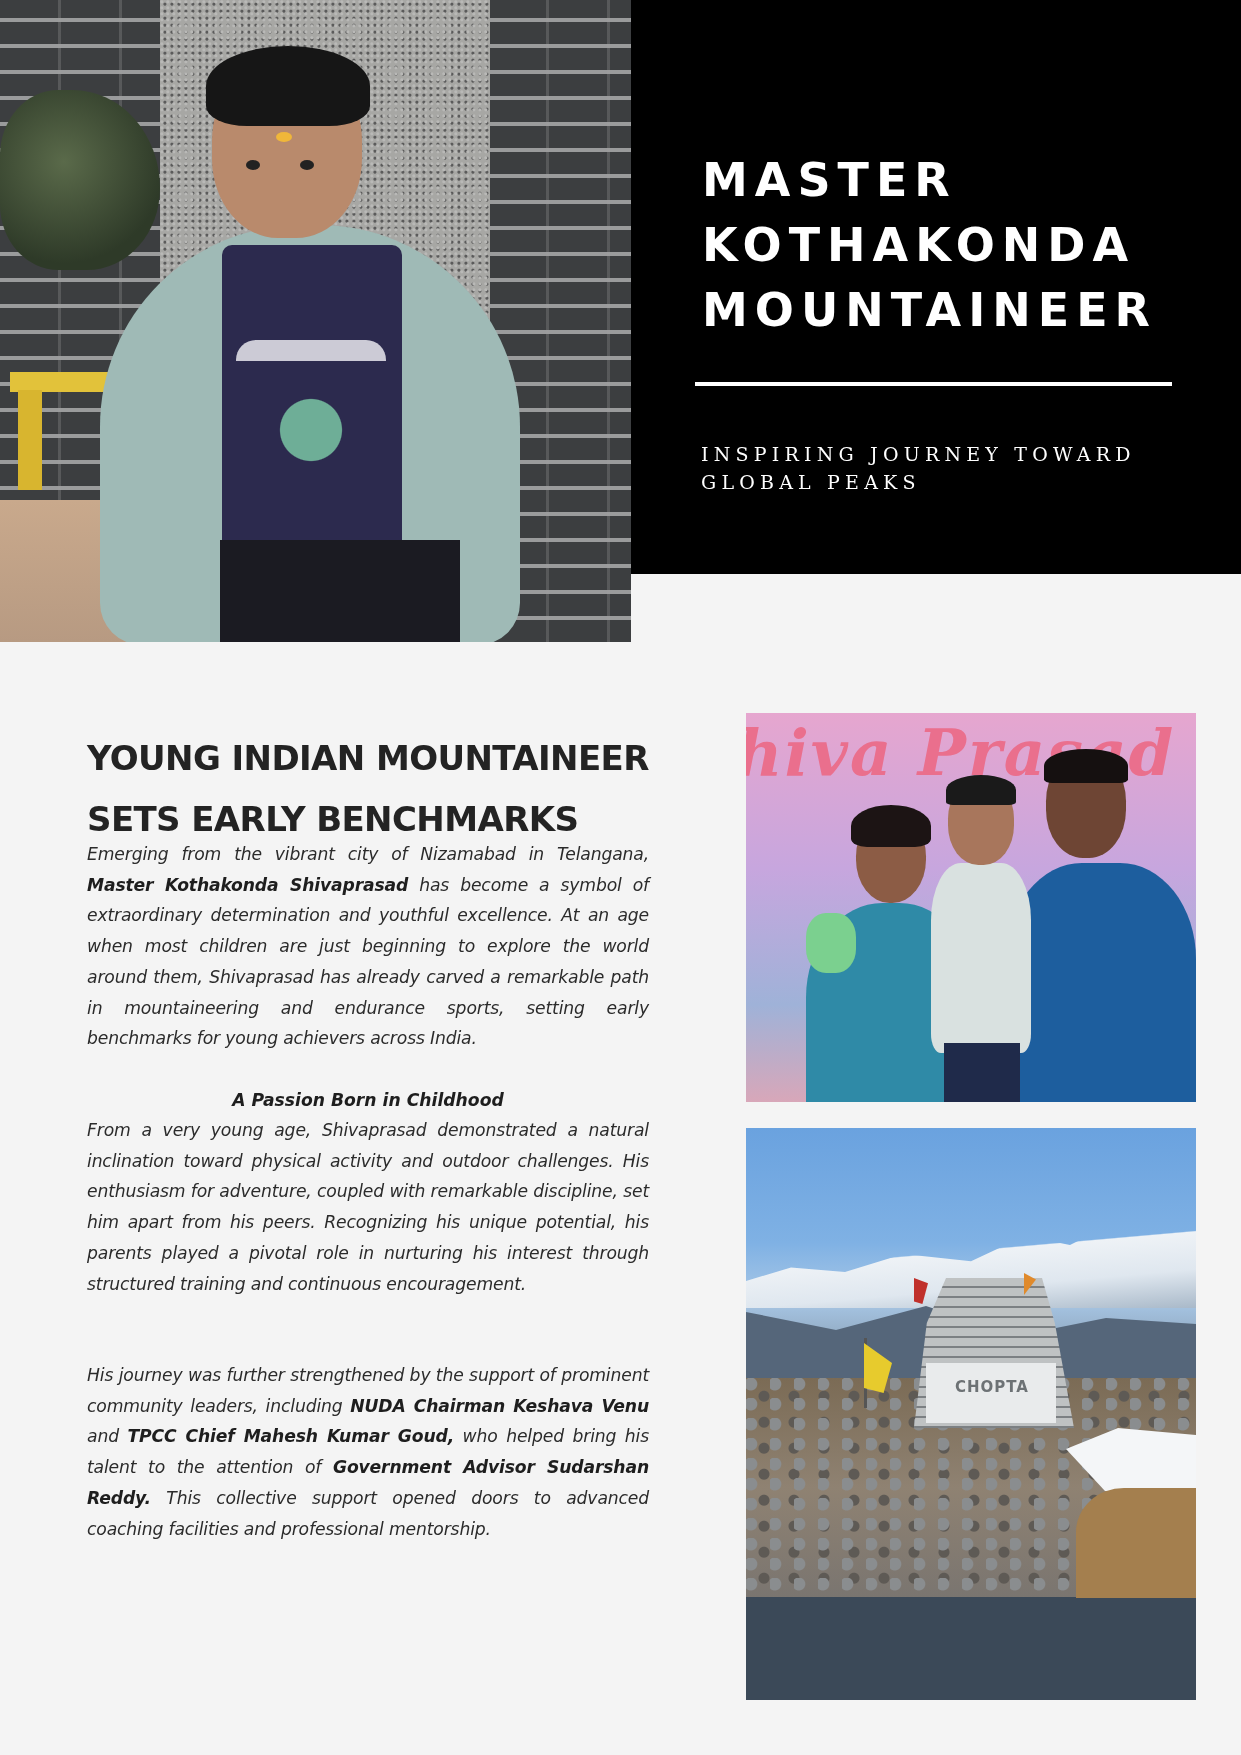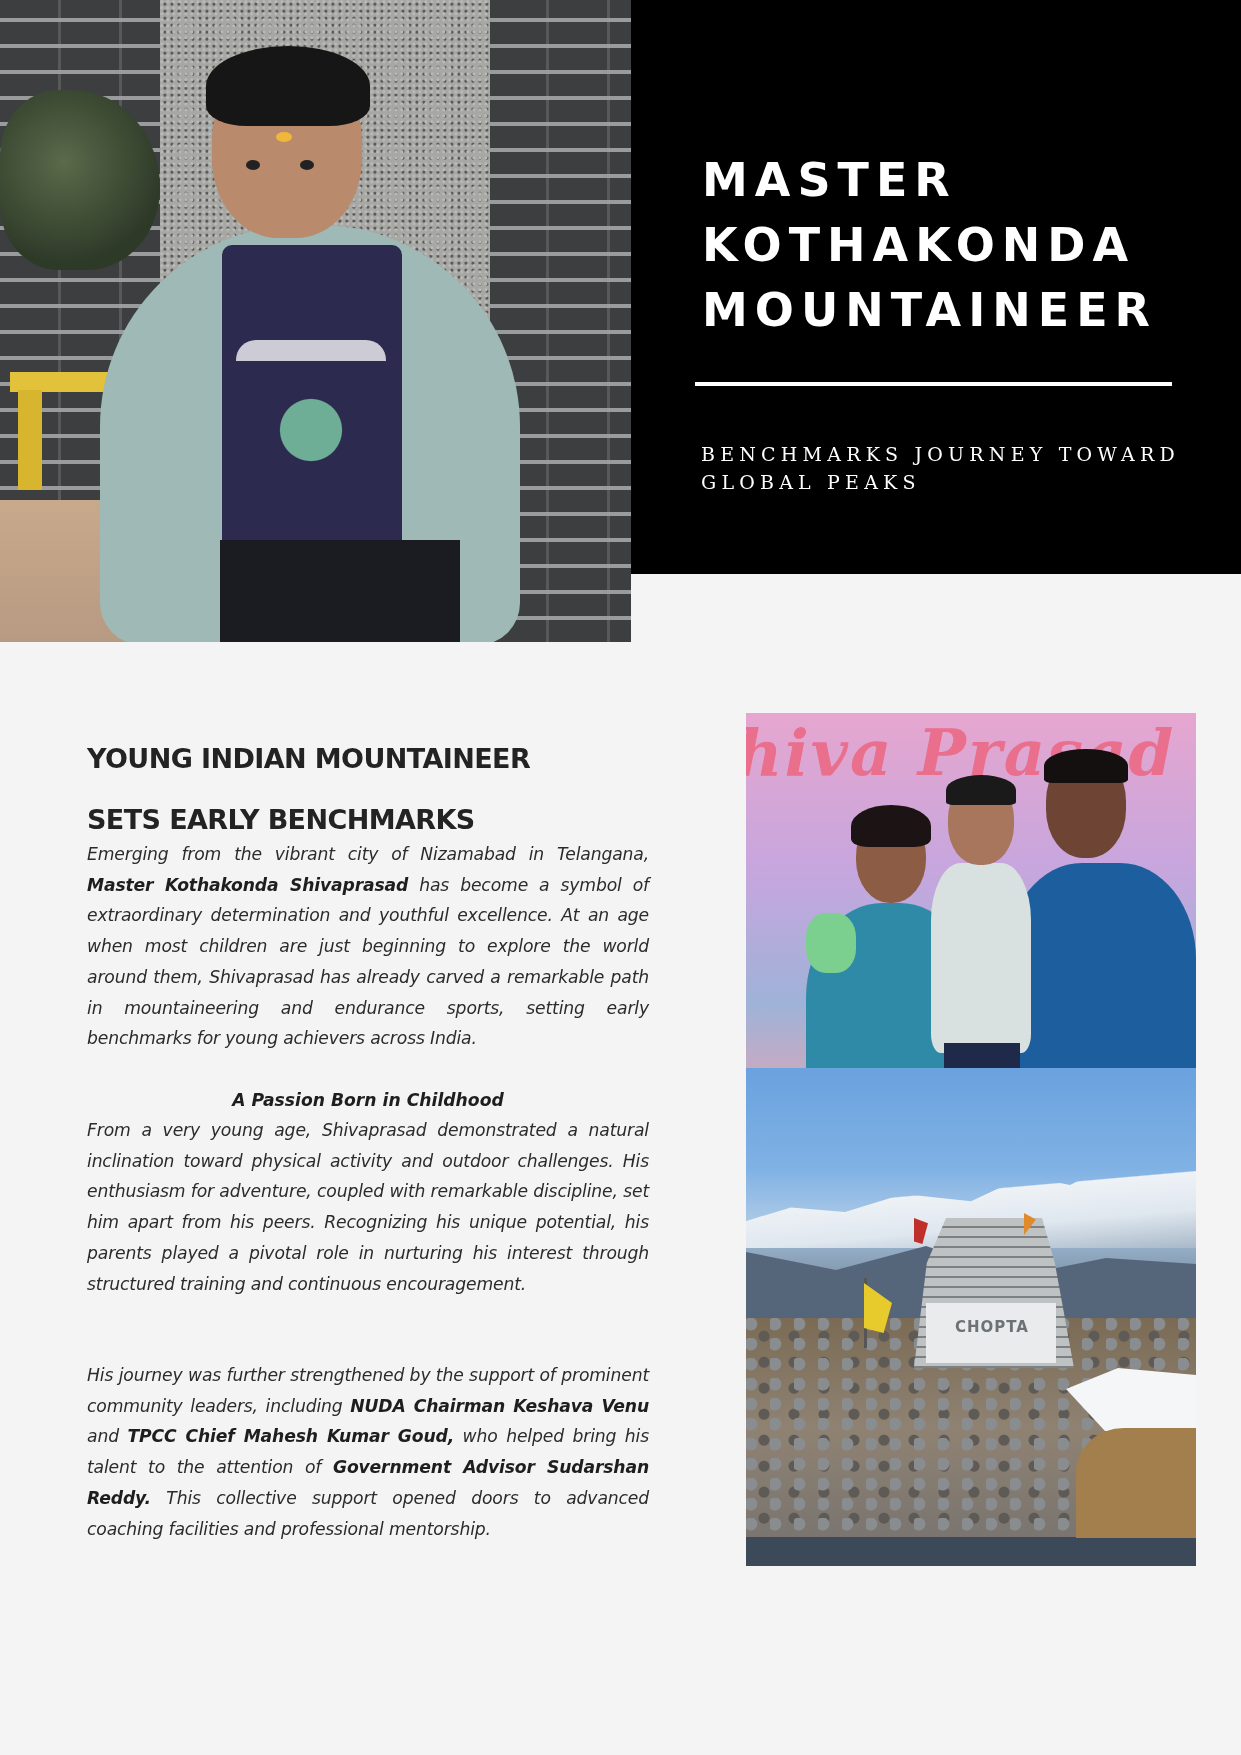--- a/index.html
+++ b/index.html
@@ -68,21 +68,21 @@
     position: absolute; left: 701px; top: 440px; width: 520px;
     font-family: "DejaVu Serif", serif; font-size: 19px; line-height: 28px;
     letter-spacing: 5.2px; color: #ffffff;
   }
   .hero-subtitle span { display: block; }
 
   
   .headline {
     position: absolute; left: 87px; top: 728px; width: 560px;
     font-family: "DejaVu Sans", sans-serif; font-weight: bold;
-    font-size: 27px; line-height: 61px; letter-spacing: -0.6px; color: #232323;
+    font-size: 34px; line-height: 61px; letter-spacing: -0.6px; color: #232323;
   }
   .headline span { display: block; white-space: nowrap; }
   .body-text {
     position: absolute; left: 87px; width: 562px;
     font-family: "DejaVu Sans", sans-serif; font-size: 17.2px; line-height: 30.7px;
     text-align: justify; color: #2b2b2b; letter-spacing: -0.15px; font-style: italic;
   }
   .body-text b { font-weight: bold; color: #1e1e1e; }
   .p1 { top: 839px; }
   .subheading {
@@ -108,21 +108,21 @@
   .family-photo .mother-hair { position: absolute; left: 105px; top: 92px; width: 80px; height: 42px; border-radius: 50% 50% 20% 20%; background: #1c1414; }
   .family-photo .father-body { position: absolute; left: 260px; top: 150px; width: 190px; height: 240px; border-radius: 40% 40% 0 0; background: #1d5e9e; }
   .family-photo .father-head { position: absolute; left: 300px; top: 40px; width: 80px; height: 105px; border-radius: 46%; background: #6e4534; }
   .family-photo .father-hair { position: absolute; left: 298px; top: 36px; width: 84px; height: 34px; border-radius: 50% 50% 10% 10%; background: #151010; }
   .family-photo .child-body { position: absolute; left: 185px; top: 150px; width: 100px; height: 190px; border-radius: 30% 30% 10% 10%; background: #d9e1e0; }
   .family-photo .child-head { position: absolute; left: 202px; top: 66px; width: 66px; height: 86px; border-radius: 46%; background: #a8765c; }
   .family-photo .child-hair { position: absolute; left: 200px; top: 62px; width: 70px; height: 30px; border-radius: 50% 50% 10% 10%; background: #1a1a1a; }
   .family-photo .child-legs { position: absolute; left: 198px; top: 330px; width: 76px; height: 60px; background: #1f2a4a; }
 
   .mountain-photo {
-    left: 746px; top: 1068px; width: 450px; height: 498px;
+    left: 746px; top: 1128px; width: 450px; height: 572px;
     background: linear-gradient(180deg, #6aa2df 0%, #7fb1e4 20%, #a8c7e6 30%, #8ea6bd 38%, #6c8196 48%, #4f6174 58%, #3b4958 64%);
   }
   .mountain-photo .snow-peaks {
     position: absolute; left: 0; top: 90px; width: 450px; height: 90px;
     background: linear-gradient(175deg, transparent 40%, #eef2f6 41%, #dfe7ef 70%, #a9b9c9 100%);
     clip-path: polygon(0 70%, 10% 55%, 22% 60%, 35% 40%, 50% 48%, 62% 20%, 72% 30%, 82% 5%, 92% 15%, 100% 10%, 100% 100%, 0 100%);
   }
   .mountain-photo .ridge {
     position: absolute; left: 0; top: 160px; width: 450px; height: 120px; background: #55667a;
     clip-path: polygon(0 20%, 20% 35%, 40% 15%, 60% 40%, 80% 25%, 100% 30%, 100% 100%, 0 100%);
@@ -176,21 +176,21 @@
     <div class="eye" style="left:300px"></div>
   </div>
 
   <h1 class="hero-title">
     <span>MASTER</span>
     <span>KOTHAKONDA</span>
     <span>MOUNTAINEER</span>
   </h1>
   <div class="hero-divider"></div>
   <div class="hero-subtitle">
-    <span>BENCHMARKS JOURNEY TOWARD</span>
+    <span>INSPIRING JOURNEY TOWARD</span>
     <span>GLOBAL PEAKS</span>
   </div>
 </section>
 
 <h2 class="headline">
   <span>YOUNG INDIAN MOUNTAINEER</span>
   <span>SETS EARLY BENCHMARKS</span>
 </h2>
 
 <p class="body-text p1"><span>Emerging from the vibrant city of Nizamabad in Telangana, </span><b>Master Kothakonda Shivaprasad</b><span> has become a symbol of extraordinary determination and youthful excellence. At an age when most children are just beginning to explore the world around them, Shivaprasad has already carved a remarkable path in mountaineering and endurance sports, setting early benchmarks for young achievers across India.</span></p>

